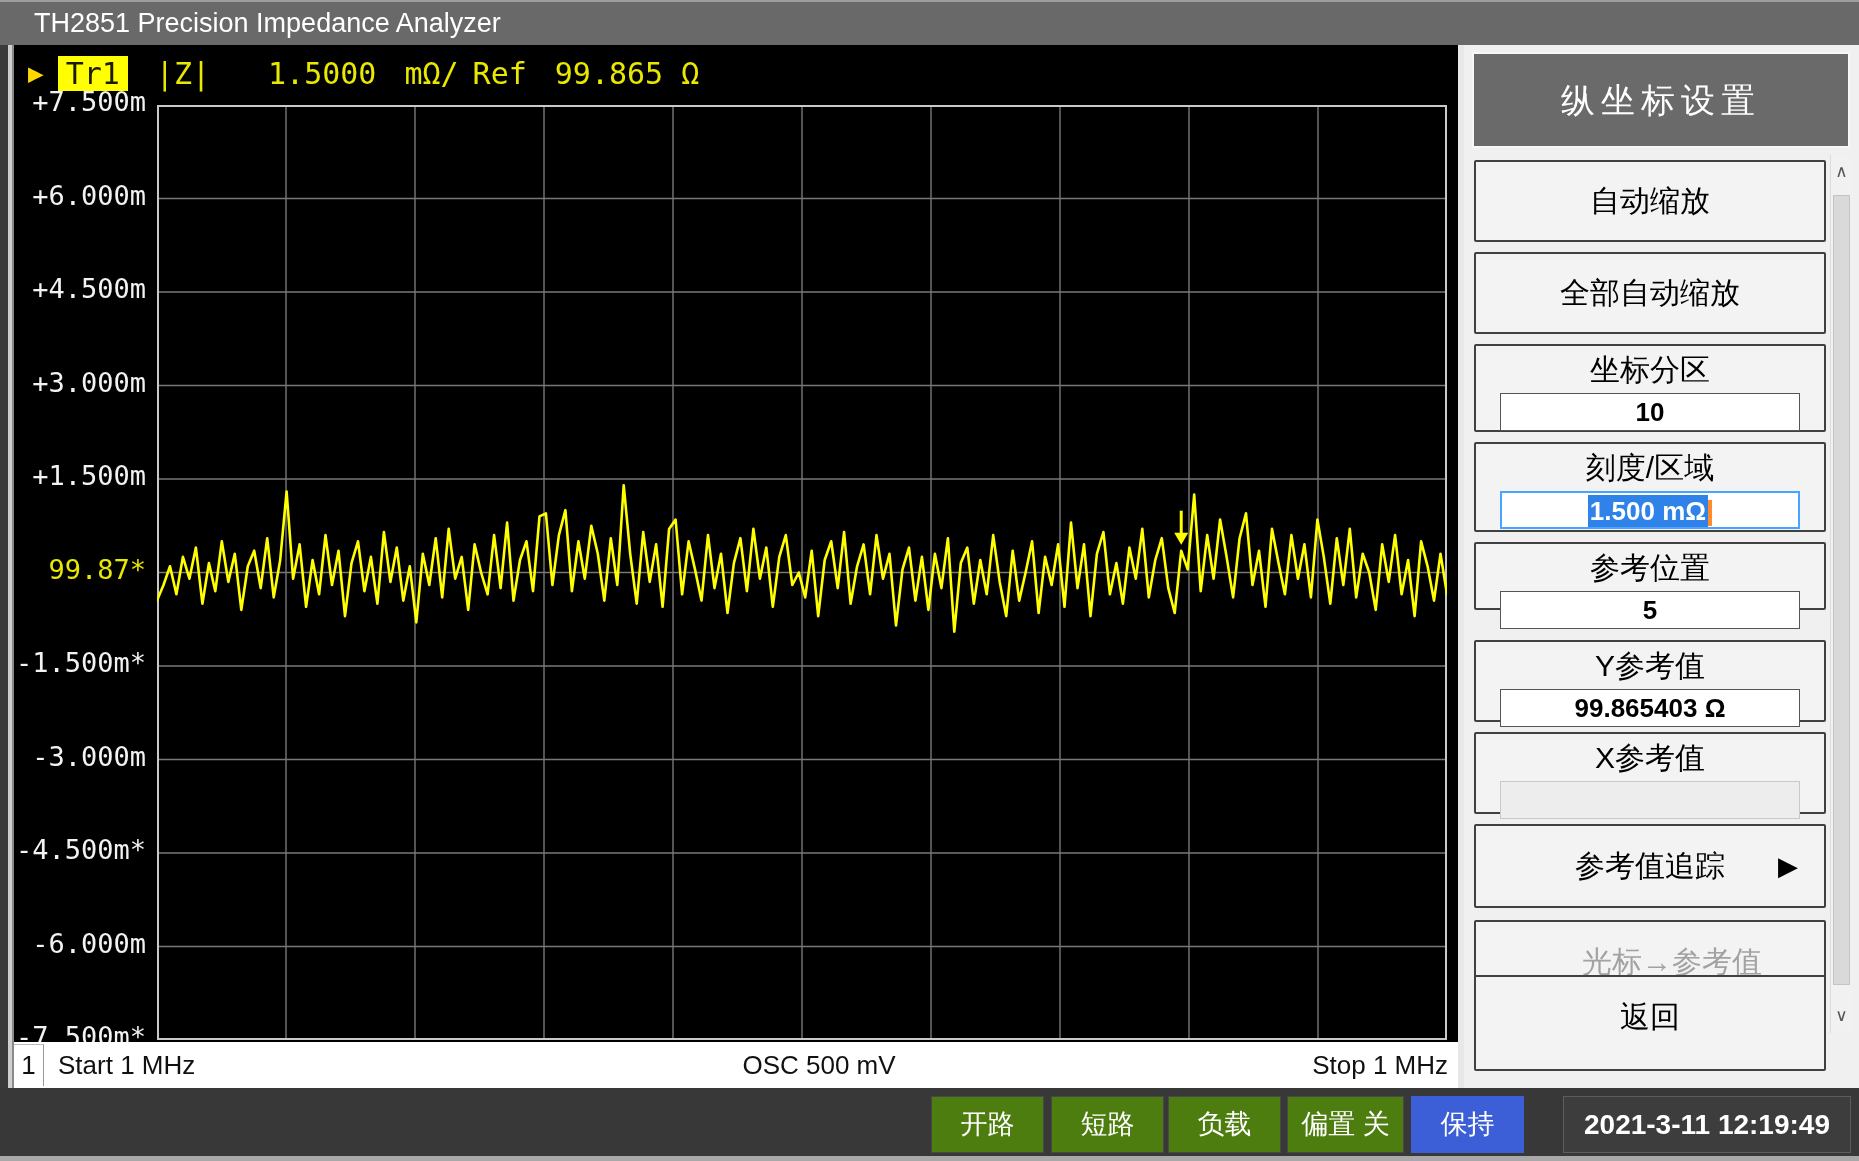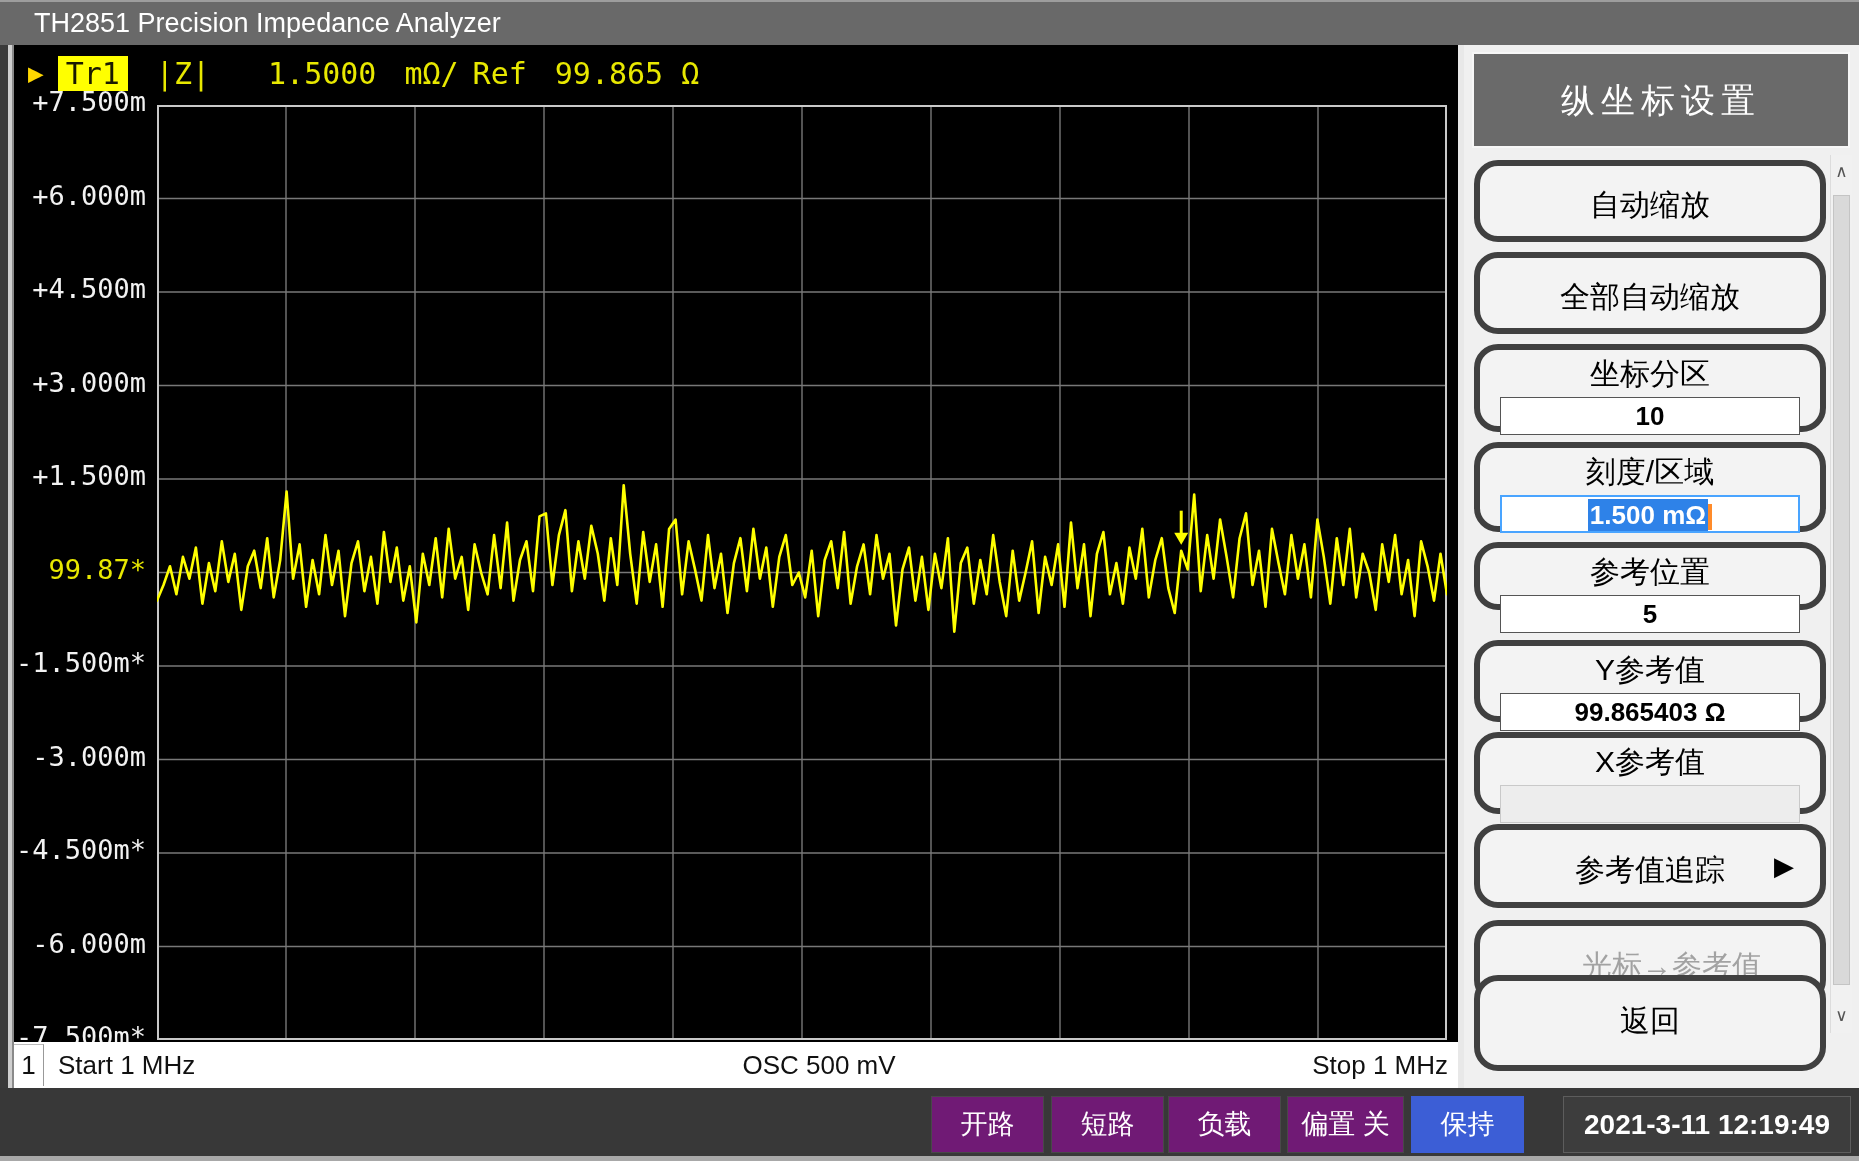--- a/index.html
+++ b/index.html
@@ -46,21 +46,21 @@
   .stop-label  { position:absolute; right:10px; top:8px; }
   
   .sidebar { position:absolute; left:1464px; top:45px; width:395px; height:1043px; background:#f0f0f0; }
   .sb-header {
     position:absolute; left:8px; top:7px; width:378px; height:96px;
     background:#6a6a6a; border:2px solid #f7f7f7; color:#fff;
     font-size:34px; text-align:center; line-height:92px; letter-spacing:6px;
   }
   .sb-btn, .sb-panel {
     position:absolute; left:10px; width:352px;
-    background:#f3f3f3; border:6px solid #404040; border-radius:24px;
+    background:#f3f3f3; border:2px solid #404040; border-radius:2px;
     text-align:center; color:#000;
   }
   .sb-btn { font-size:30px; }
   .sb-btn .btn-label { display:block; }
   .sb-panel .panel-label { display:block; font-size:30px; margin-top:4px; }
   .sb-input {
     display:block; margin:2px auto 0; width:300px; height:38px;
     background:#fff; border:1px solid #555; font-size:26px; font-weight:bold;
     text-align:center; line-height:36px; color:#000;
   }
@@ -73,21 +73,21 @@
   .sb-btn.return { z-index:3; background:#f3f3f3; }
   
   .sb-scroll { position:absolute; left:366px; top:110px; width:22px; height:878px; background:#f1f1f1; border-left:1px solid #dcdcdc; }
   .sb-scroll .arr { position:absolute; left:0; width:21px; height:34px; color:#555; font-size:17px; text-align:center; line-height:34px; }
   .sb-scroll .arr.up { top:0; }
   .sb-scroll .arr.down { bottom:0; }
   .sb-thumb { position:absolute; left:2px; top:40px; width:17px; height:790px; background:#d9d9d9; border:1px solid #c4c4c4; }
   
   .statusbar { position:absolute; left:0; top:1088px; width:1859px; height:73px; background:#383838; border-bottom:5px solid #a8a8a8; }
   .seg {
-    position:absolute; top:8px; height:57px; background:#701a75; border:1px solid #484848;
+    position:absolute; top:8px; height:57px; background:#4d7c0f; border:1px solid #484848;
     color:#fff; font-size:27px; text-align:center; line-height:55px;
   }
   .seg.active { background:#3c5ed6; border-color:#3c5ed6; }
   .timestamp {
     position:absolute; top:8px; height:57px; left:1563px; width:288px;
     background:#3d3d3d; border:1px solid #5d5d5d; color:#fff; font-size:28px; font-weight:bold;
     text-align:center; line-height:55px;
   }
   .s0{left:931px;width:113px;} .s1{left:1051px;width:113px;} .s2{left:1168px;width:113px;}
   .s3{left:1287px;width:117px;} .s4{left:1411px;width:113px;}

